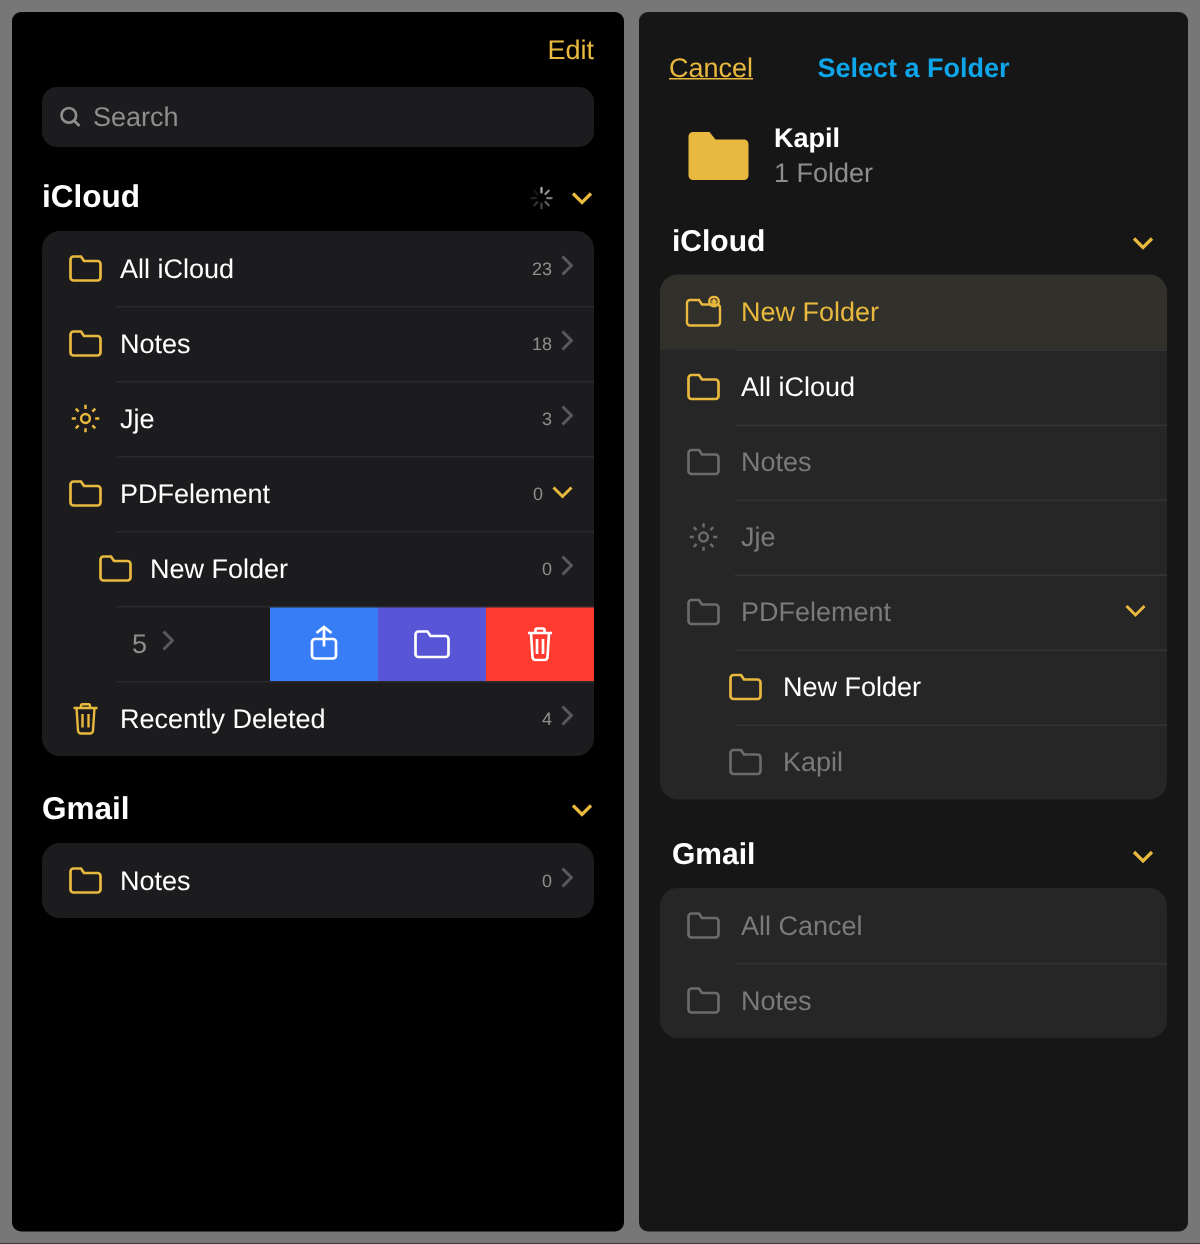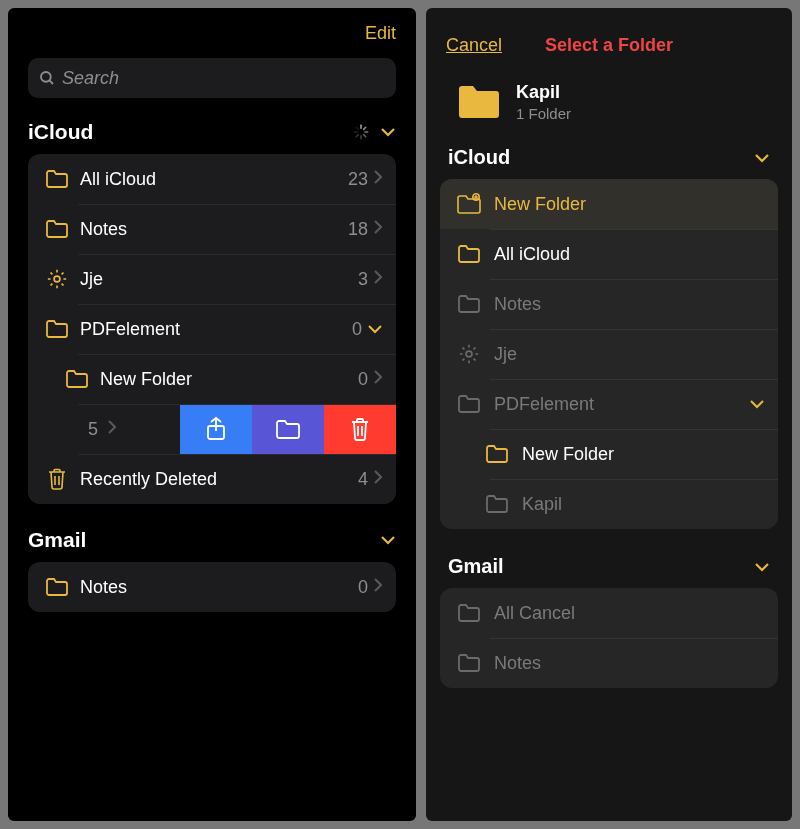--- a/index.html
+++ b/index.html
@@ -47,21 +47,20 @@
   .search-wrap { padding: 0 20px 22px 20px; }
   .search {
     background: #1c1c1e;
     border-radius: 10px;
     height: 40px;
     display: flex;
     align-items: center;
     padding: 0 10px;
     color: #8e8e8e;
     font-size: 18px;
-    font-style: italic;
   }
   .search svg { margin-right: 6px; }
 
   .section-header {
     display: flex;
     align-items: center;
     justify-content: space-between;
     padding: 0 20px 10px 20px;
     color: #fff;
     font-weight: 700;
@@ -109,21 +108,21 @@
     display:flex; align-items:center; justify-content:center;
     margin-right: 8px;
   }
   .row .label {
     flex: 1;
     color: #fff;
     font-size: 18px;
   }
   .row .count {
     color: #8e8e8e;
-    font-size: 18px;
+    font-size: 12px;
     margin-right: 6px;
   }
   .row .disclosure { color: #5a5a5c; }
   .row .disclosure.open { color: #e8b93e; }
 
   .swipe-row {
     display:flex;
     align-items:center;
     height:50px;
     position:relative;
@@ -154,36 +153,36 @@
     align-items:center;
     padding: 0 20px;
     position:relative;
     margin-top:8px;
   }
   .r-cancel { color:#e8b93e; font-size:18px;text-decoration:underline; }
   .r-title {
     position:absolute;
     left:0; right:0;
     text-align:center;
-    color:#ef4444;
+    color:#0ea5e9;
     font-size:18px;
     font-weight:600;
     pointer-events:none;
   }
   .r-context {
     display:flex;
     align-items:center;
     padding: 8px 20px 20px 30px;
     gap:14px;
   }
   .big-folder {
     width:46px; height:38px;
   }
   .r-context .info .name { color:#fff; font-weight:700; font-size:18px; }
-  .r-context .info .sub  { color:#8e8e8e; font-size:15px; margin-top:2px; }
+  .r-context .info .sub  { color:#8e8e8e; font-size:18px; margin-top:2px; }
 
   .r-section-header {
     display:flex;
     align-items:center;
     justify-content:space-between;
     padding: 4px 22px 10px 22px;
     color:#fff;
     font-weight:700;
     font-size:20px;
   }

